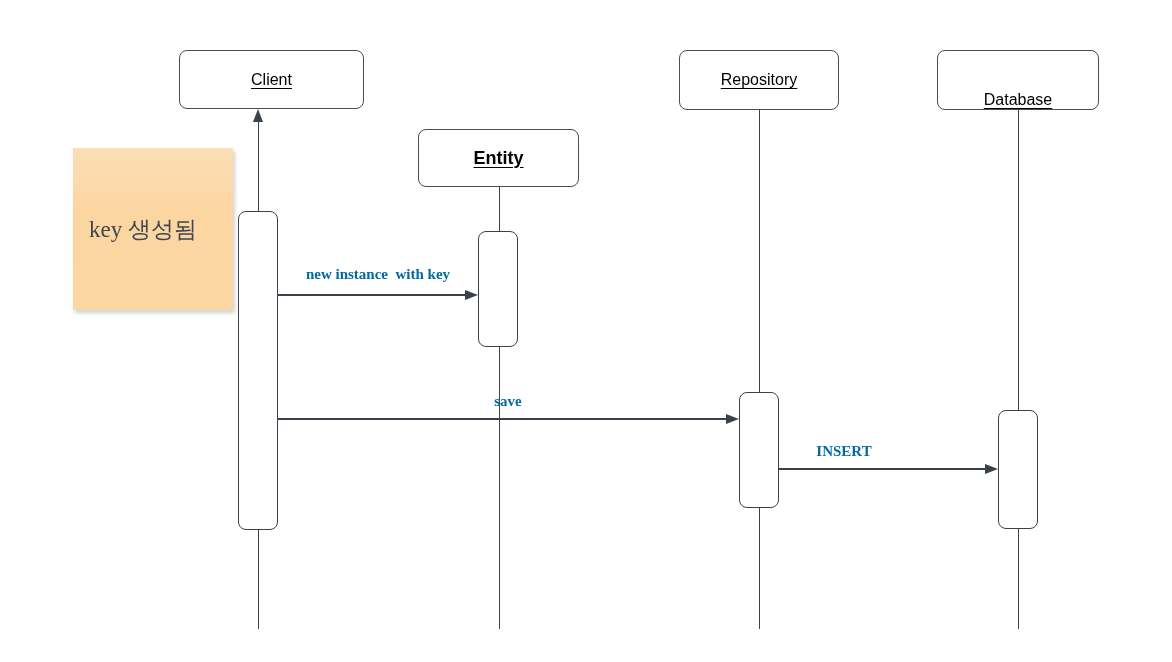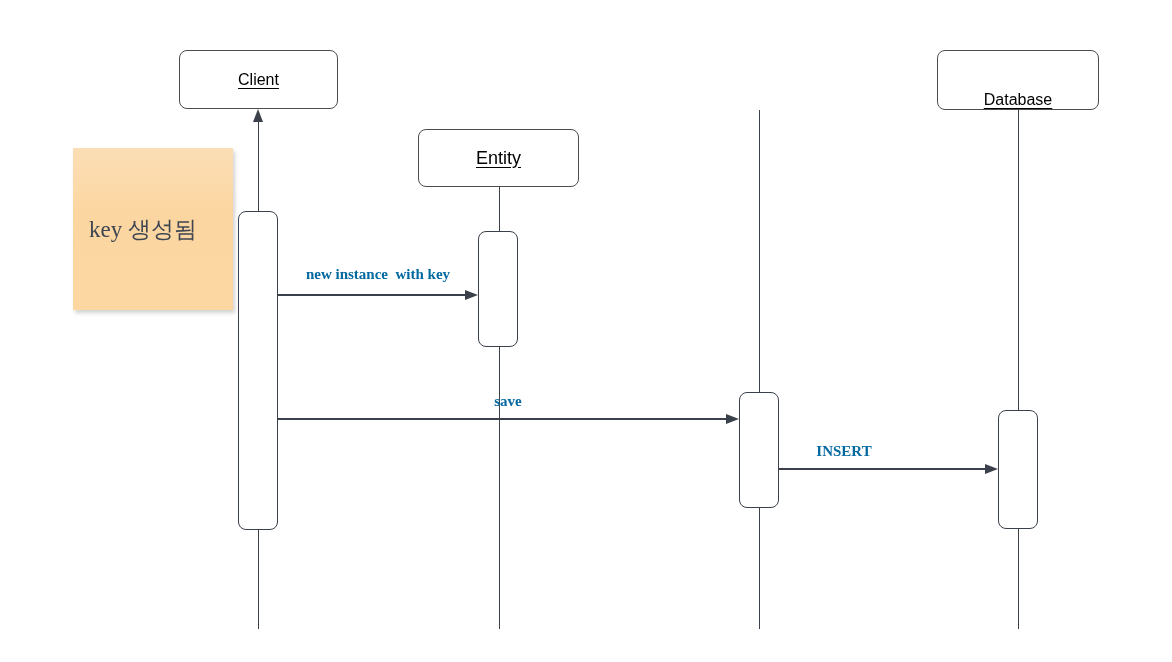--- a/index.html
+++ b/index.html
@@ -26,21 +26,21 @@
     justify-content: center;
     box-sizing: border-box;
   }
   .actor-label {
     font-size: 16px;
     color: #000000;
     text-decoration: underline;
     text-underline-offset: 3px;
   }
   .actor-label.bold {
-    font-weight: normal;
+    font-weight: bold;
     font-size: 18px;
   }
   
   .lifeline {
     position: absolute;
     width: 1.5px;
     background: #3a414b;
   }
   
   .activation {
@@ -117,25 +117,28 @@
 
   <div>
     <div class="lifeline" style="left:257.5px; top:120px; height:91px;"></div>
     <div class="arrow-up" style="left:252.5px; top:109px;"></div>
   </div>
 
   <div class="note">
     <span class="note-text">key 생성됨</span>
   </div>
 
-  <div class="actor-box" style="left:179px; top:50px; width:159px; height:59px;">
+  <div class="actor-box" style="left:179px; top:50px; width:185px; height:59px;">
     <span class="actor-label">Client</span>
   </div>
   <div class="actor-box" style="left:418px; top:129px; width:161px; height:58px;">
     <span class="actor-label bold">Entity</span>
+  </div>
+  <div class="actor-box" style="left:679px; top:50px; width:160px; height:60px;">
+    <span class="actor-label">Repository</span>
   </div>
   <div class="actor-box" style="left:937px; top:50px; width:162px; height:60px;align-items:flex-end;">
     <span class="actor-label">Database</span>
   </div>
 
   <div class="activation" style="left:238px; top:211px; height:319px;"></div>
   <div class="activation" style="left:478px; top:231px; height:116px;"></div>
   <div class="activation" style="left:739px; top:392px; height:116px;"></div>
   <div class="activation" style="left:998px; top:410px; height:119px;"></div>
 

